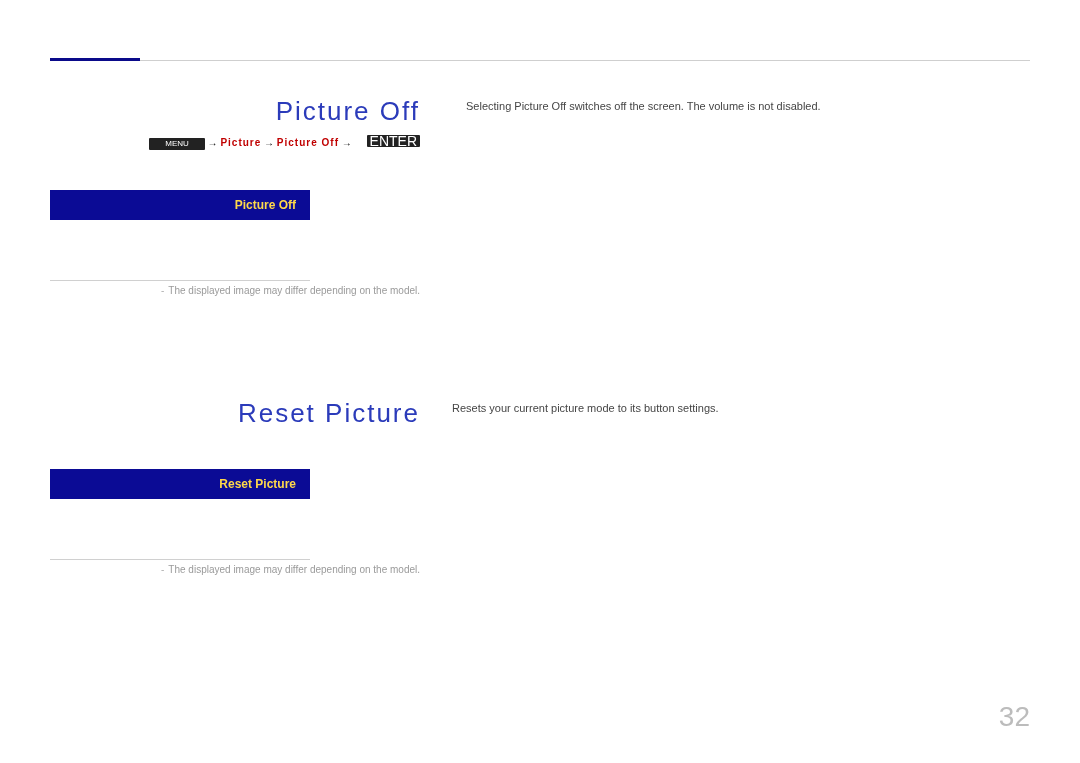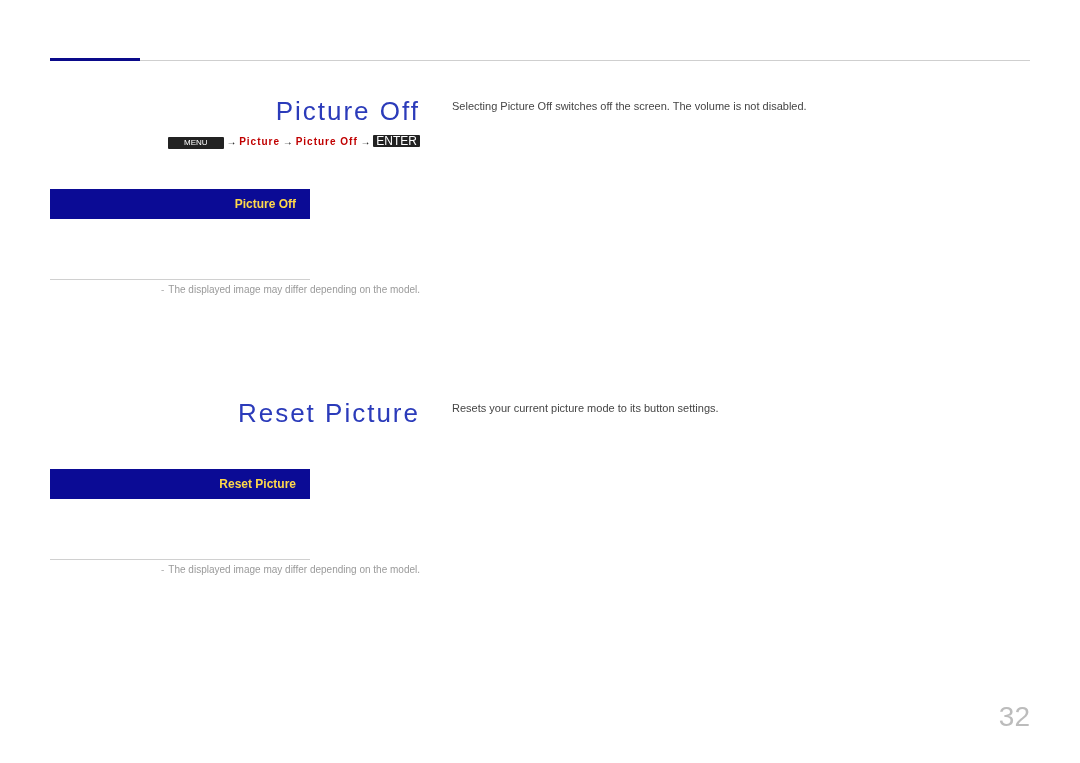--- a/index.html
+++ b/index.html
@@ -58,23 +58,24 @@
     line-height: 12px;
     border-radius: 1px;
   }
   .breadcrumb .crumb { color: #c00000; font-weight: 600; letter-spacing: 1px; }
   .breadcrumb .arrow { color: #000; }
   .breadcrumb .enter-key {
     display: inline-block;
     background: #222;
     color: #fff;
     padding: 0 3px;
-    font-size: 12px;
+    font-size: 14px;
     line-height: 12px;
     border-radius: 1px;
+    margin-left: 12px;
   }
   .menu-preview {
     margin-top: 40px;
     width: 260px;
   }
   .menu-preview-line {
     background: #0b0b95;
     color: #ffd84a;
     padding: 8px 14px;
     font-size: 12px;
@@ -123,21 +124,21 @@
   <div class="menu-preview">
     <div class="menu-preview-line">Picture Off</div>
   </div>
   <div class="section-divider"></div>
   <div class="footnote">
     <span class="dash">-</span><span>The displayed image may differ depending on the model.</span>
   </div>
 </div>
 
 <div class="right-col" style="top:100px;">
-  <div style="margin-bottom:6px;">Selecting Picture Off switches off the screen. The volume is not disabled.</div>
+  <div style="margin-bottom:6px;margin-left:14px;">Selecting Picture Off switches off the screen. The volume is not disabled.</div>
 </div>
 
 <div class="left-col" style="top:398px;">
   <div class="section-title">Reset Picture</div>
   <div class="menu-preview">
     <div class="menu-preview-line">Reset Picture</div>
   </div>
   <div class="section-divider"></div>
   <div class="footnote">
     <span class="dash">-</span><span>The displayed image may differ depending on the model.</span>

